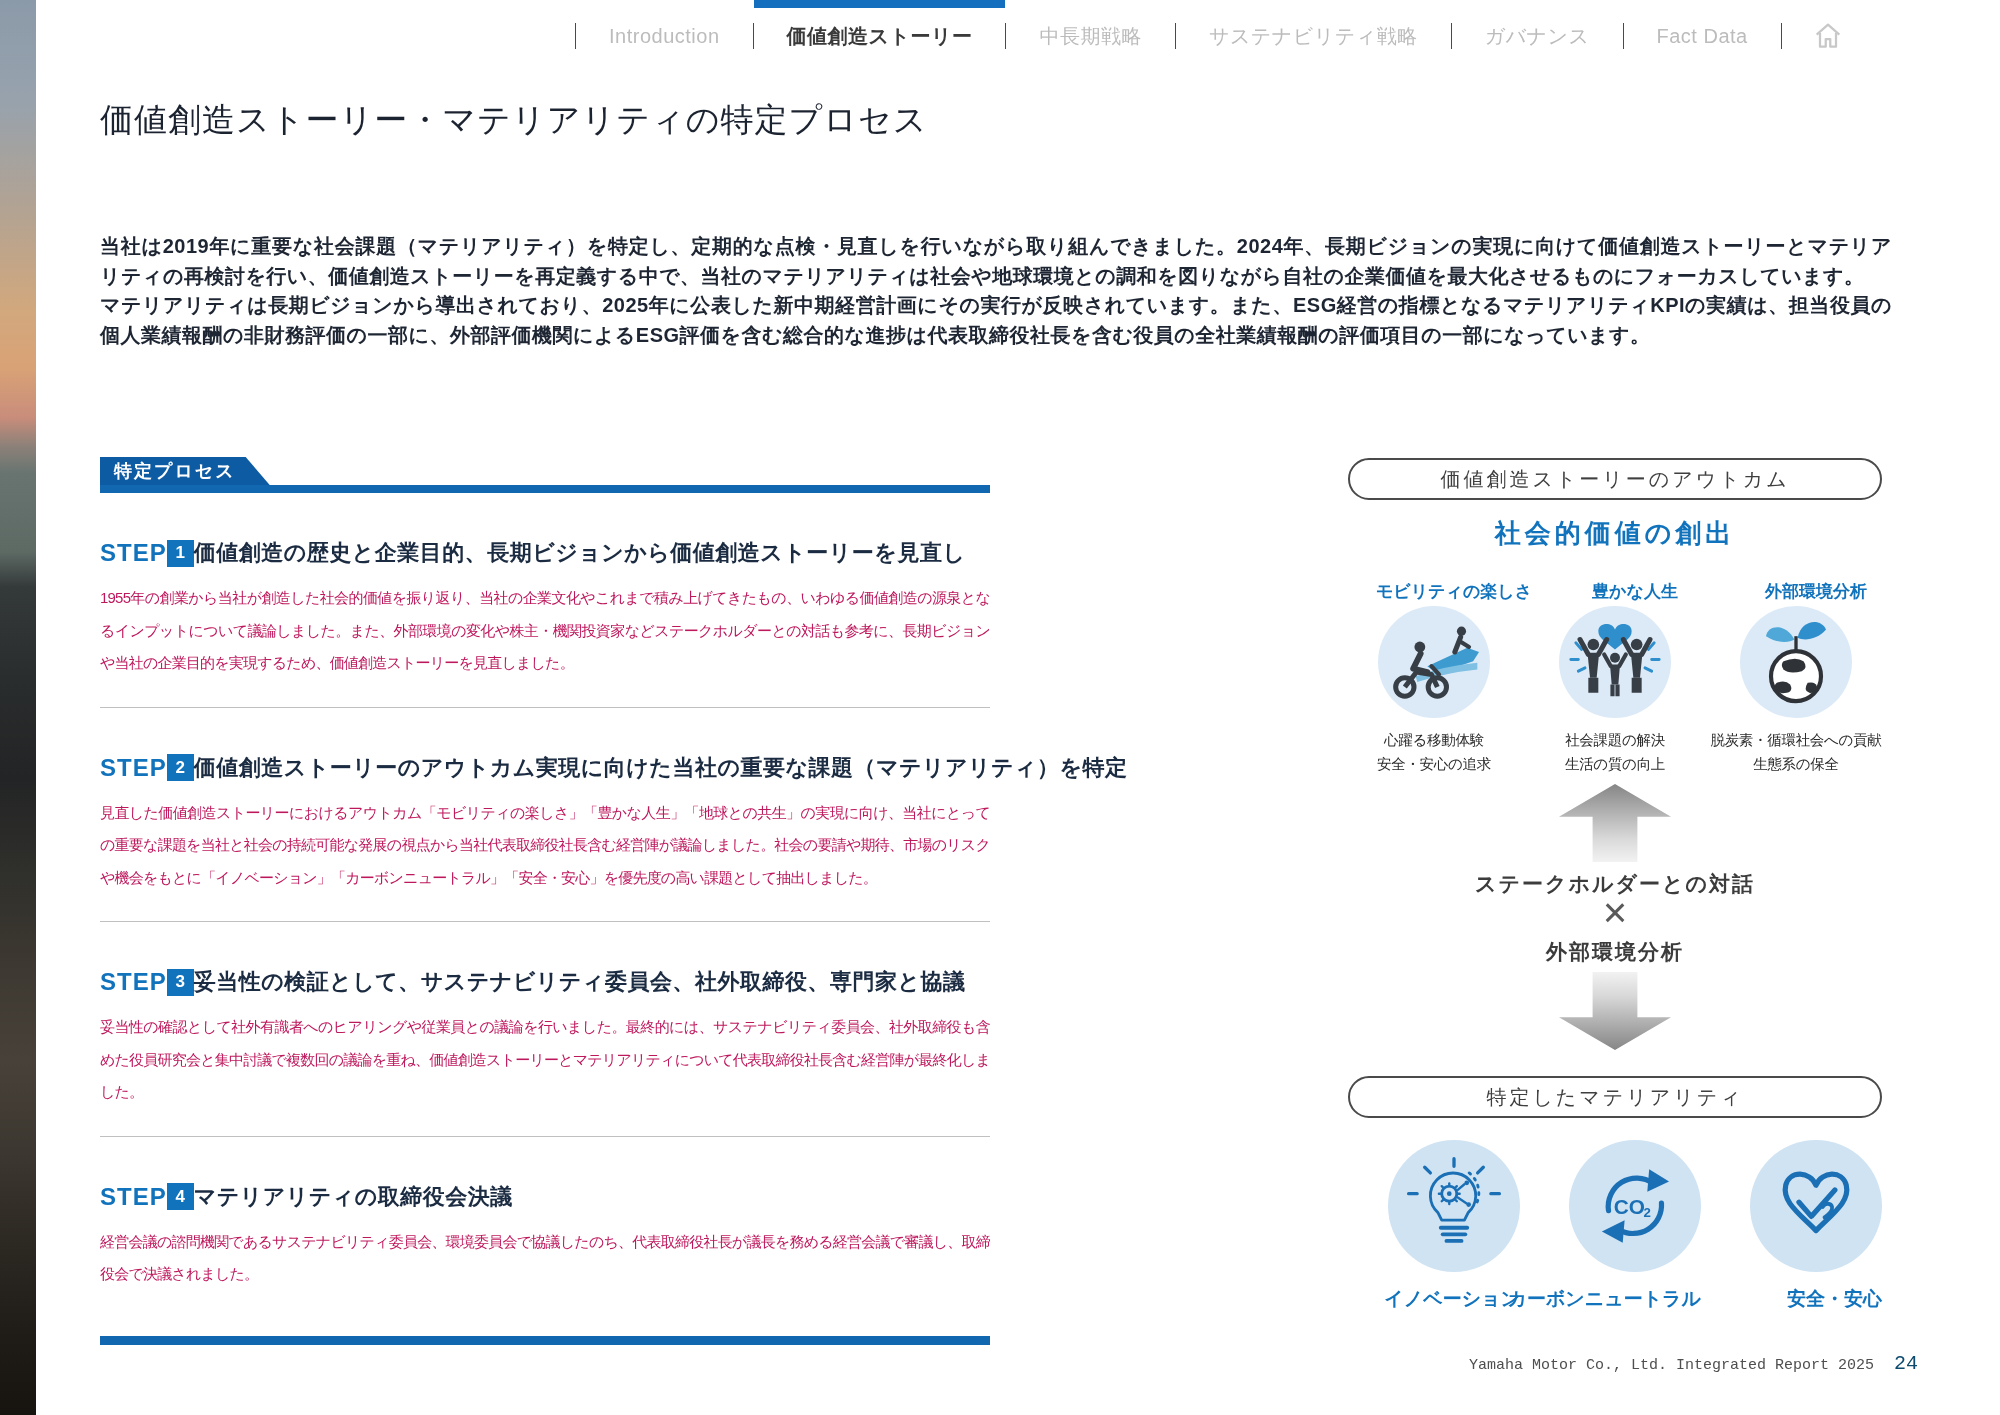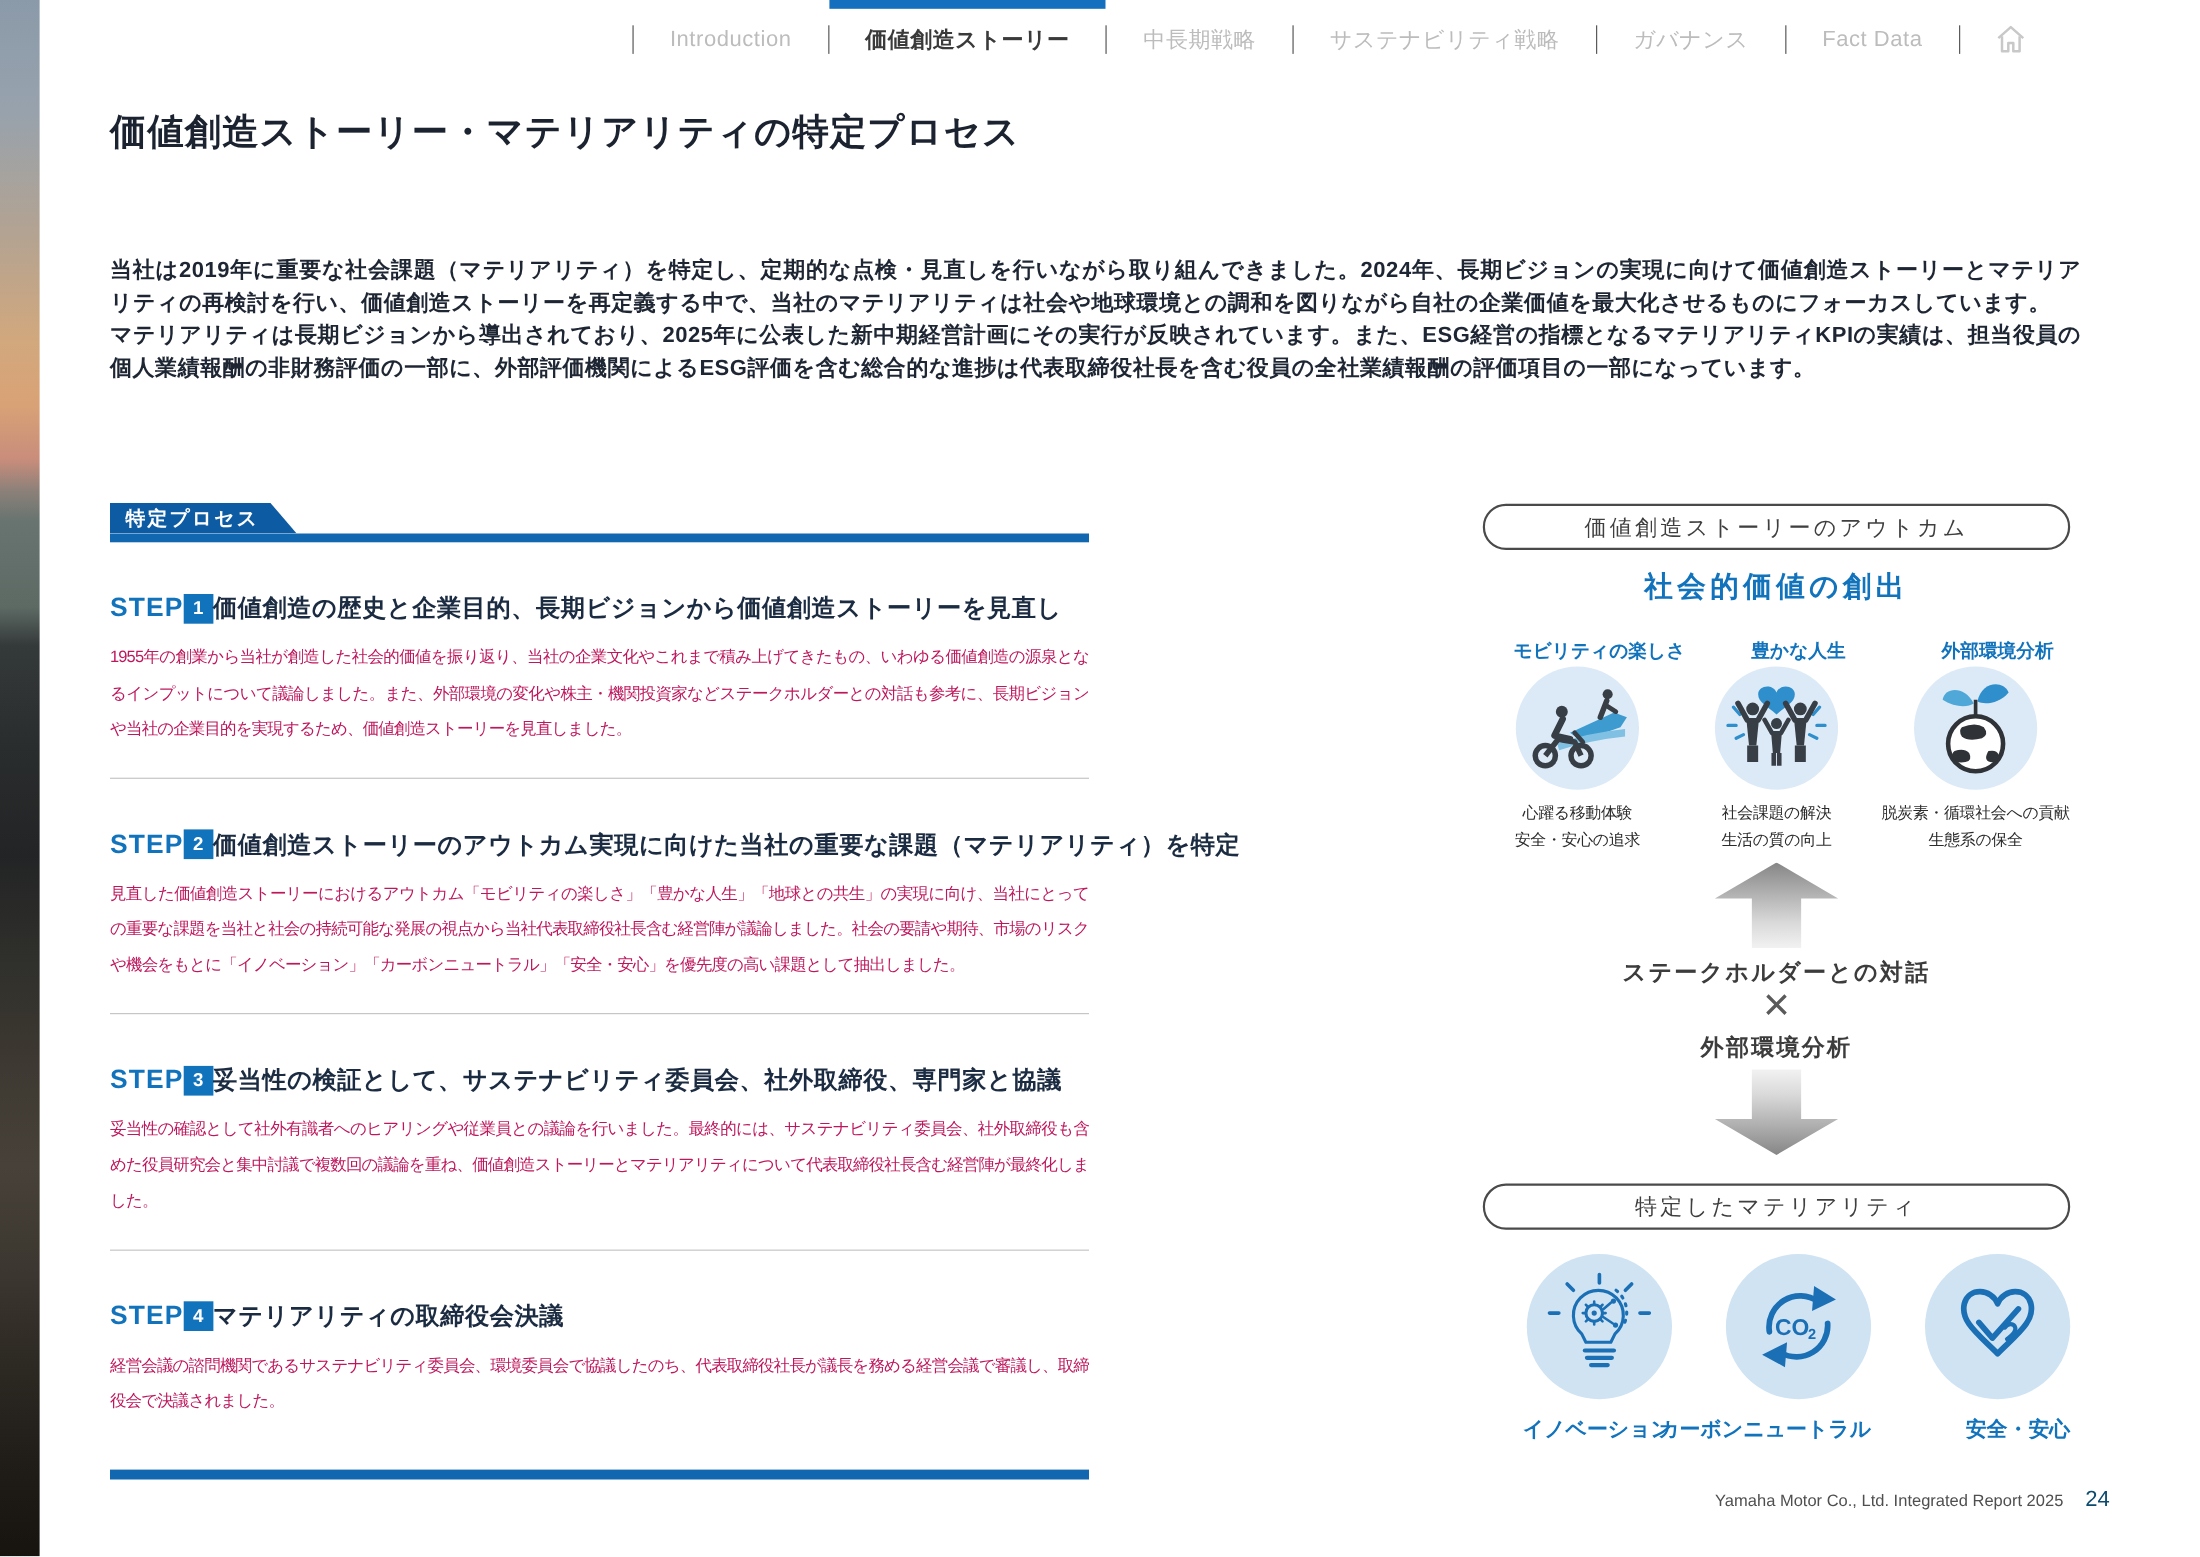--- a/index.html
+++ b/index.html
@@ -19,21 +19,21 @@
       #3b362f 82%, #2c2822 88%, #201d19 94%, #17140f 100%);
   }
   
   .top-nav { position:absolute; left:575px; top:0; right:40px; height:72px; display:flex; align-items:center; }
   .nav-item { position:relative; height:100%; display:flex; align-items:center; padding:0 33px; font-size:20px; color:#bcbcbc; letter-spacing:0.5px; cursor:pointer; text-decoration:none; }
   .nav-item.active { color:#3a3a3a; font-weight:bold; }
   .active-bar { position:absolute; top:0; left:0; right:0; height:8px; background:#1470be; }
   .nav-sep { width:1px; height:26px; background:#4a4a4a; }
   .nav-home { height:100%; display:flex; align-items:center; margin-left:30px; cursor:pointer; }
   
-  .page-title { position:absolute; left:100px; top:98px; font-size:33px; font-weight:bold; color:#1c2330; letter-spacing:1px; }
+  .page-title { position:absolute; left:100px; top:98px; font-size:33px; font-weight:normal; color:#1c2330; letter-spacing:1px; }
   .intro { position:absolute; left:100px; top:232px; width:1792px; font-size:20px; letter-spacing:0.5px; line-height:29.5px; font-weight:600; color:#1e2633; text-align:justify; }
   .intro p { margin:0; }
   
   .left-col { position:absolute; left:100px; top:457px; width:890px; }
   .section-badge {
     display:inline-block; height:28px; line-height:28px; padding:0 34px 0 14px;
     background:#0d5ba3; color:#ffffff; font-size:18px; font-weight:bold; letter-spacing:2px;
     clip-path:polygon(0 0, calc(100% - 24px) 0, 100% 100%, 0 100%);
   }
   .section-bar { height:8px; background:#1268b0; }
@@ -67,21 +67,21 @@
     clip-path:polygon(30% 0, 70% 0, 70% 58%, 100% 58%, 50% 100%, 0 58%, 30% 58%);
   }
   .mid-text { margin-top:8px; height:26px; text-align:center; font-size:21px; font-weight:bold; color:#3c3c3c; letter-spacing:2px; }
   .cross { height:34px; text-align:center; font-size:42px; line-height:34px; color:#5a5a5a; font-weight:400; }
   .materiality-pill { margin-top:26px; }
   .mat-row { margin-top:22px; display:flex; justify-content:space-between; }
   .mat-col { width:172px; display:flex; flex-direction:column; align-items:flex-end; }
   .mat-circle { width:132px; height:132px; border-radius:50%; background:#cfe3f3; display:flex; align-items:center; justify-content:center; }
   .mat-label { margin-top:14px; height:26px; font-size:19px; font-weight:bold; color:#1273bd; white-space:nowrap; }
   
-  .footer { position:absolute; right:82px; bottom:40px; display:flex; align-items:baseline; gap:20px; }
+  .footer { position:absolute; right:82px; bottom:40px; display:flex; align-items:baseline; gap:20px;font-family:Liberation Mono, monospace; }
   .footer-title { font-size:15px; color:#4f4f4f; }
   .page-num { font-size:20px; color:#0c4a6e; }
 </style>
 </head>
 <body>
 
 <div class="page">
 
   <div class="photo-strip"></div>
 

